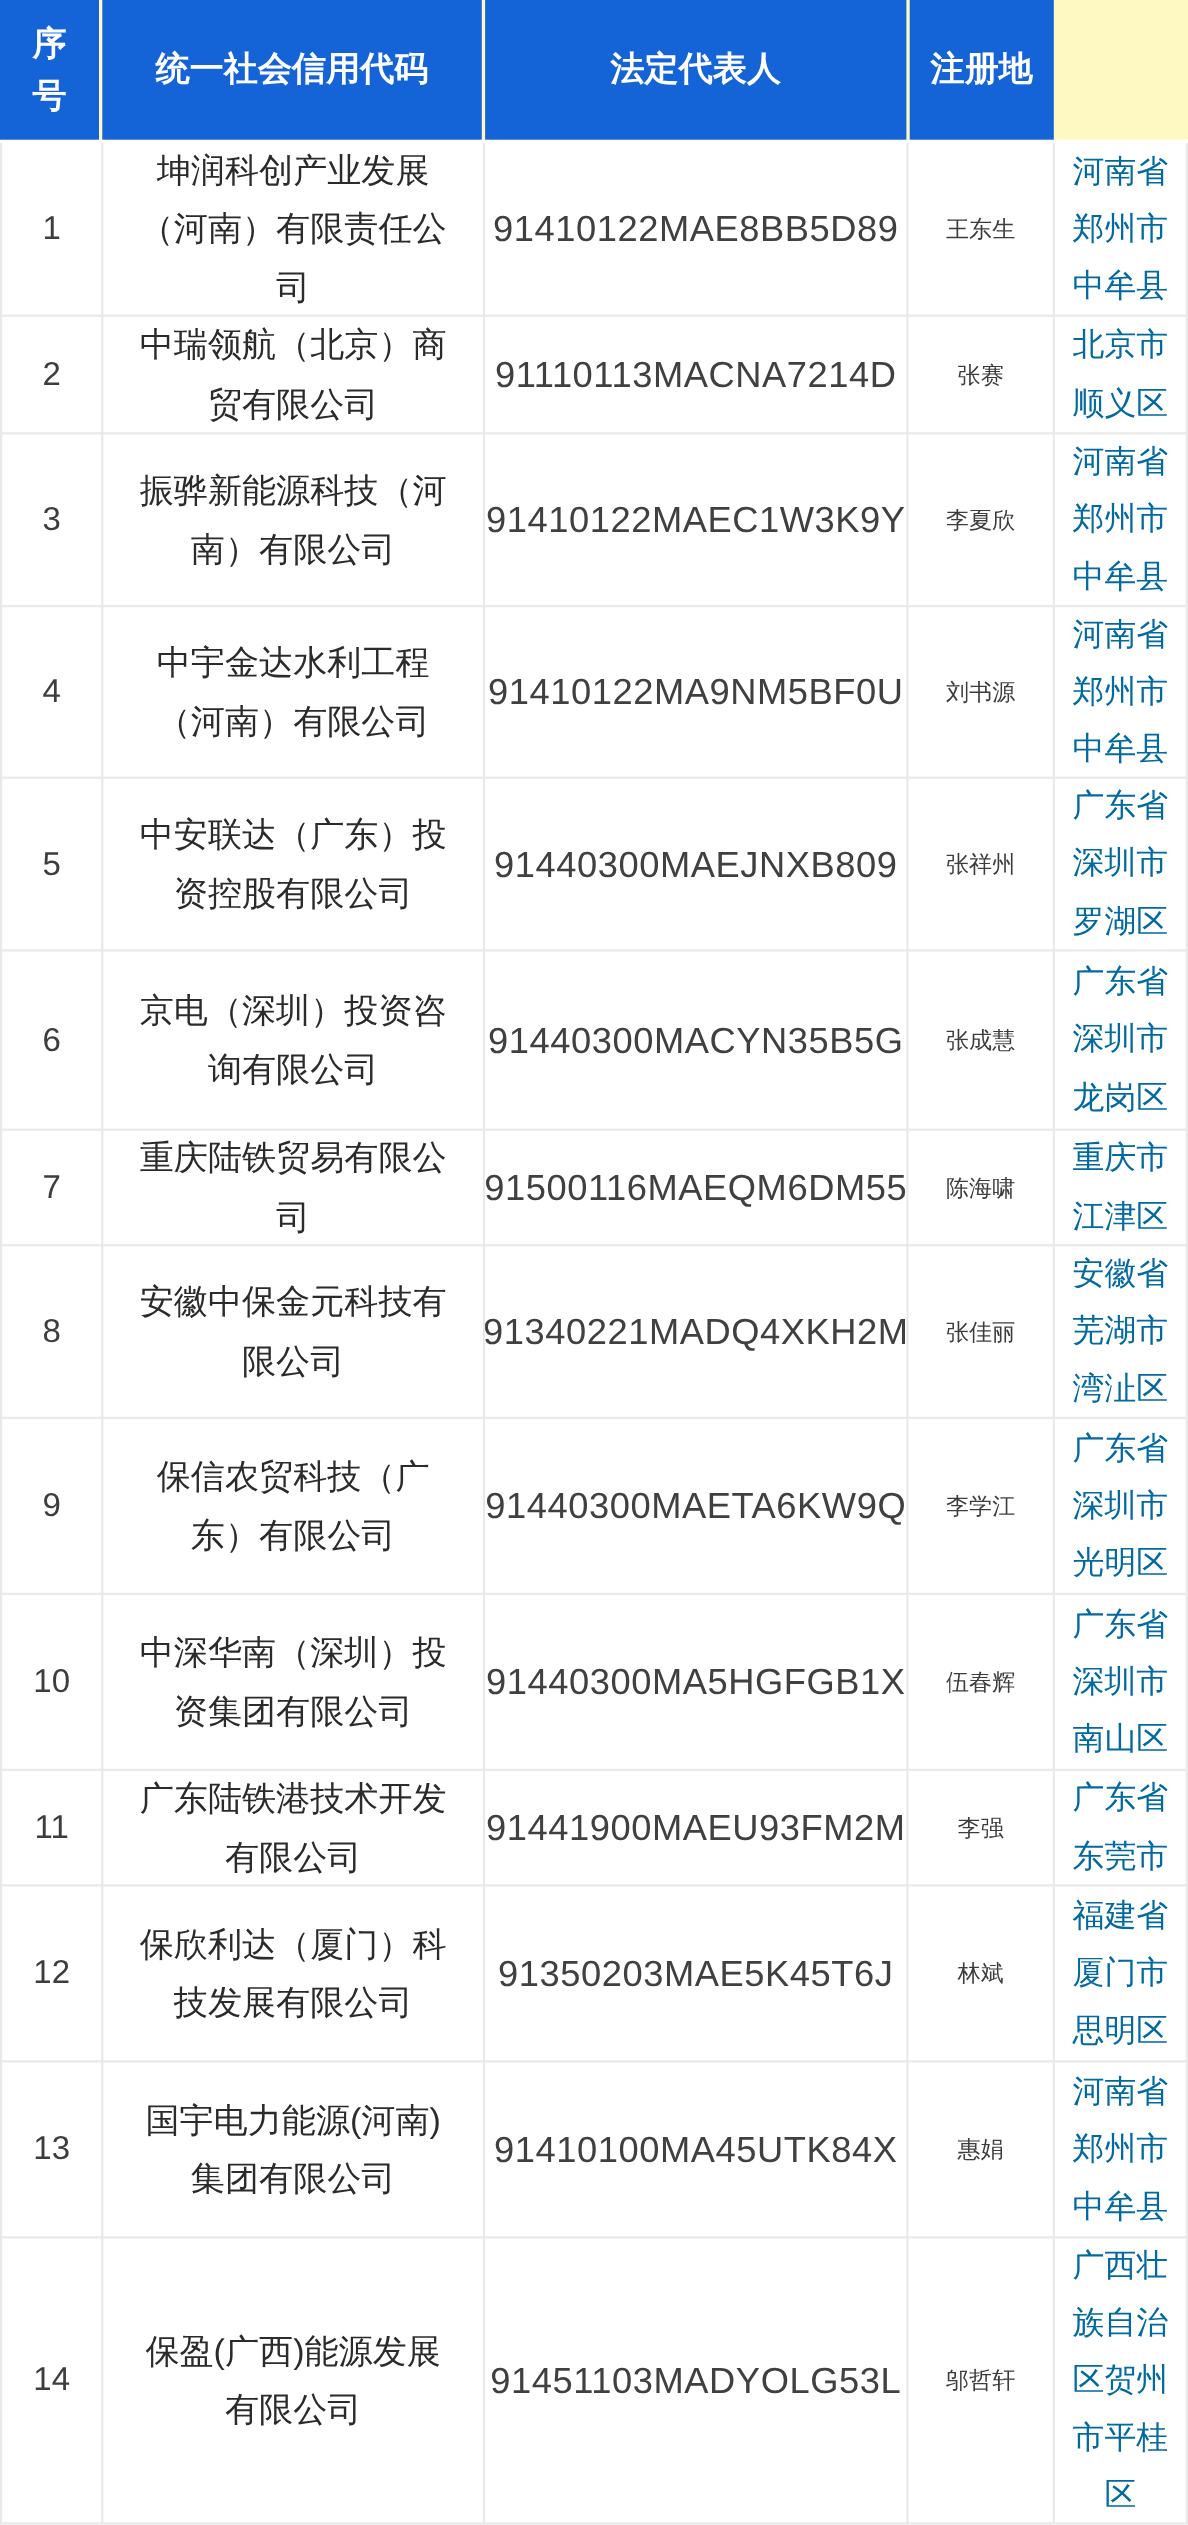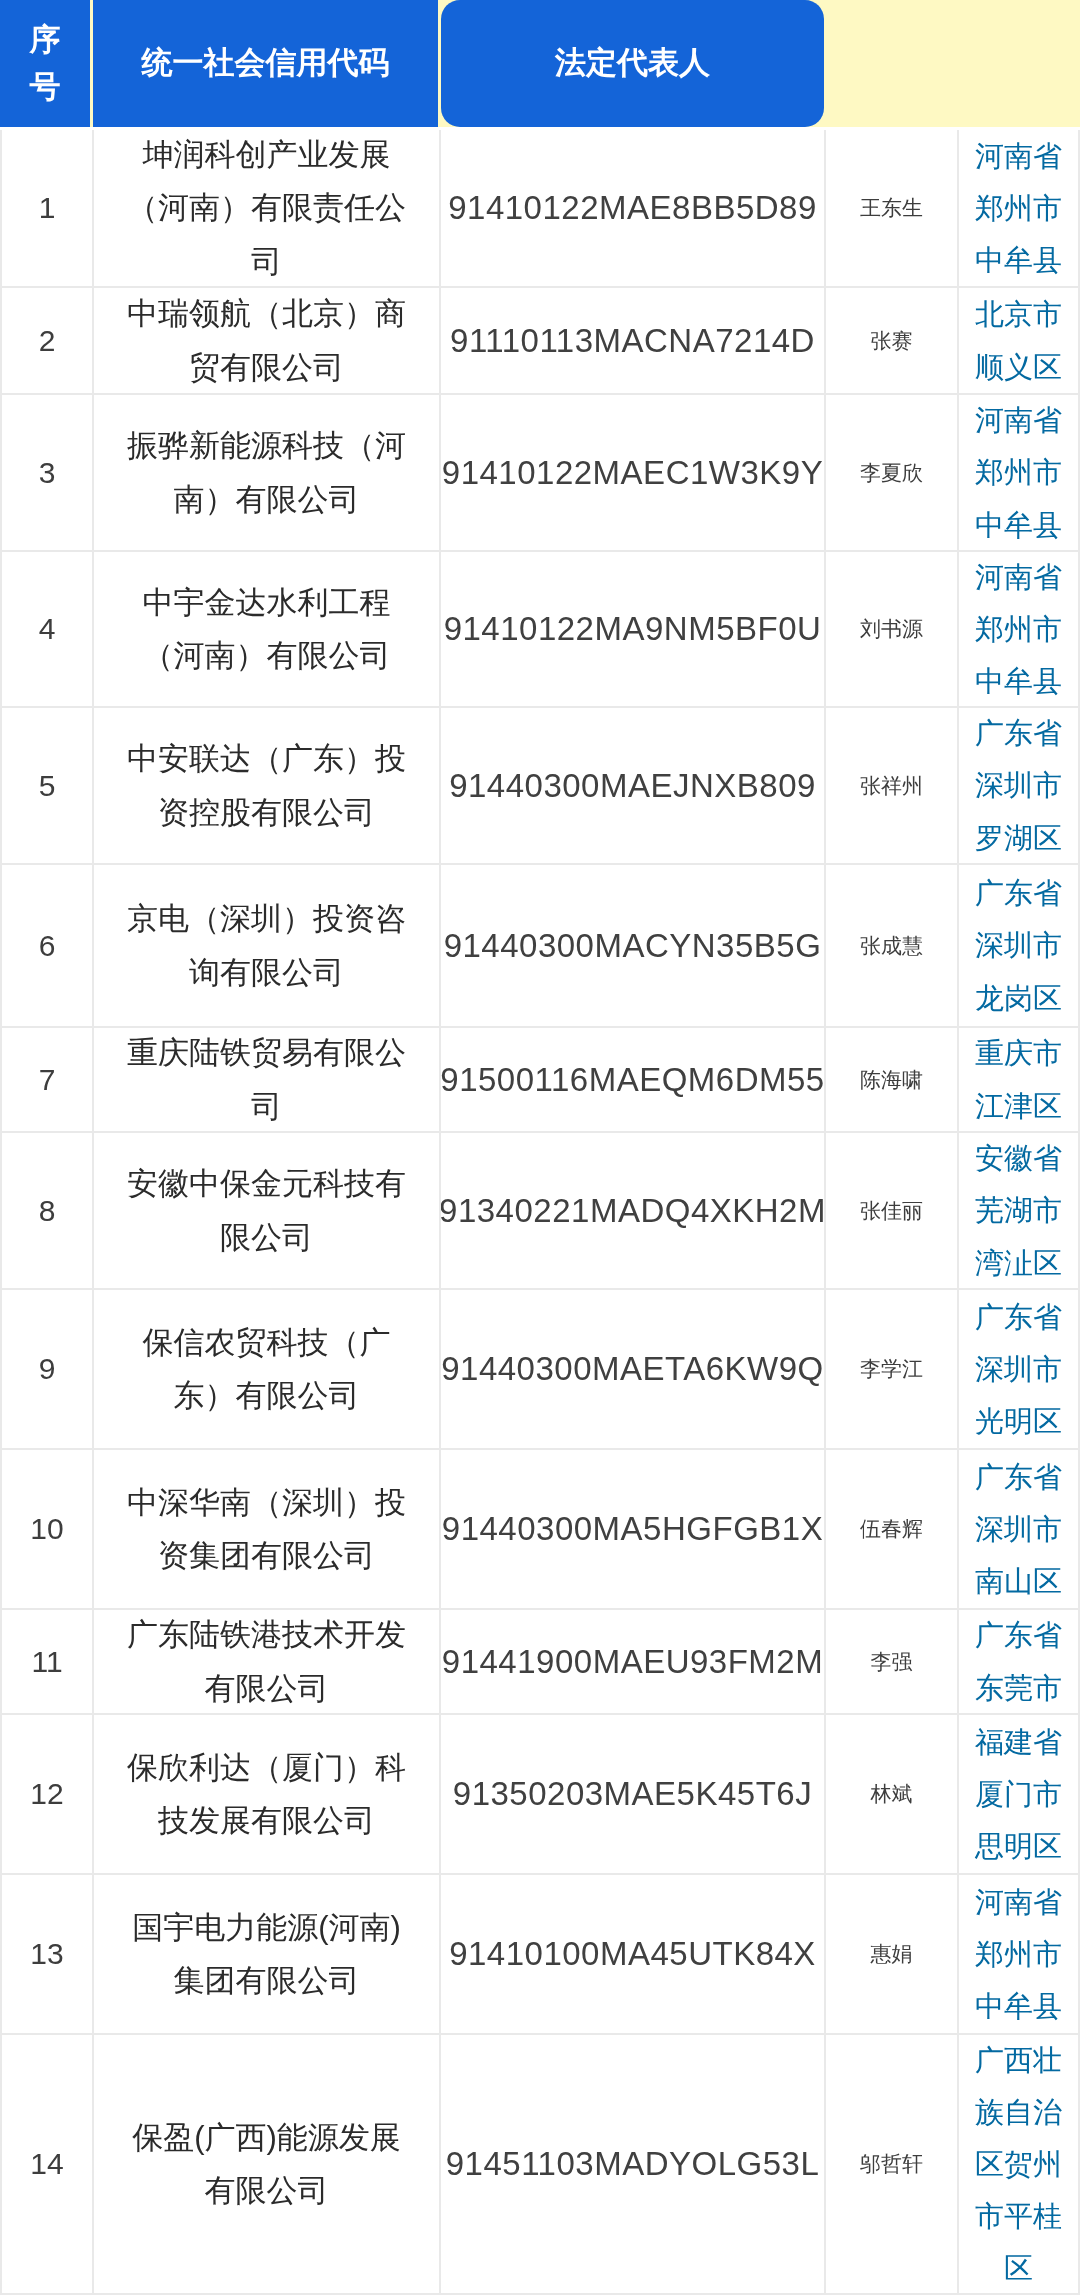--- a/index.html
+++ b/index.html
@@ -27,21 +27,21 @@
     height: 127px;
     display: flex;
     align-items: center;
     justify-content: center;
     text-align: center;
     font-weight: 700;
     font-size: 31px;
     line-height: 1.5;
   }
   .hc.c1 { padding: 0 27px; }
-  .hc.c4 { padding: 0 18px; border-radius: 19px; }
+  .hc.c4 { padding: 0 18px; }
 
   
   .tbody {
     gap: 2px;
     background: #e9e9e9;
     border-left: 2px solid #e9e9e9;
     border-right: 2px solid #e9e9e9;
     border-bottom: 2px solid #e9e9e9;
     grid-template-rows: 156px 105px 155px 154px 155px 161px 103px 155px 158px 158px 103px 158px 158px 258px;
   }
@@ -69,20 +69,21 @@
 </style>
 </head>
 <body>
 
 <div class="page">
 
   <div class="grid head">
     <div class="hc c1">序号</div>
     <div class="hc c3">统一社会信用代码</div>
     <div class="hc c4">法定代表人</div>
+    <div class="hc c5">注册地</div>
   </div>
 
   <div class="grid tbody">
 
     <div class="row">
       <div class="bc idx">1</div>
       <div class="bc name">坤润科创产业发展（河南）有限责任公司</div>
       <div class="bc code">91410122MAE8BB5D89</div>
       <div class="bc rep">王东生</div>
       <div class="bc loc">河南省郑州市中牟县</div>

